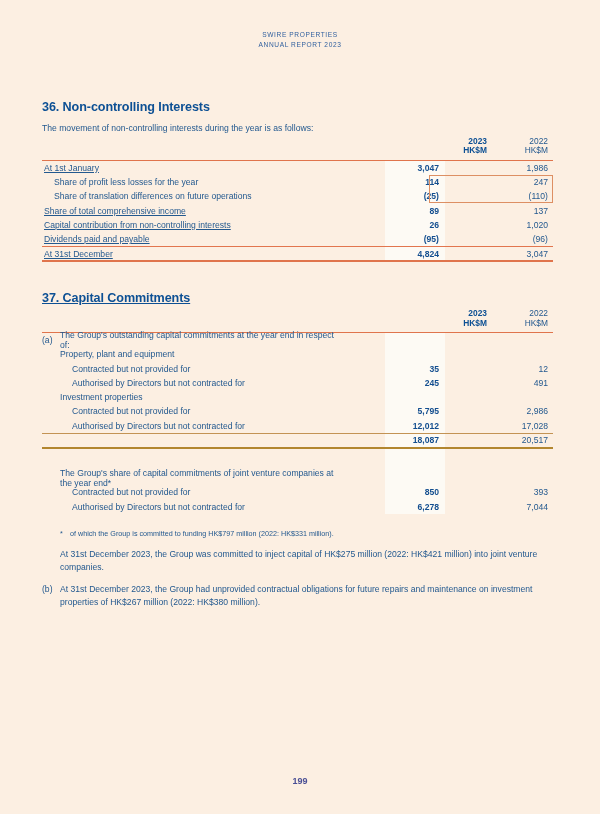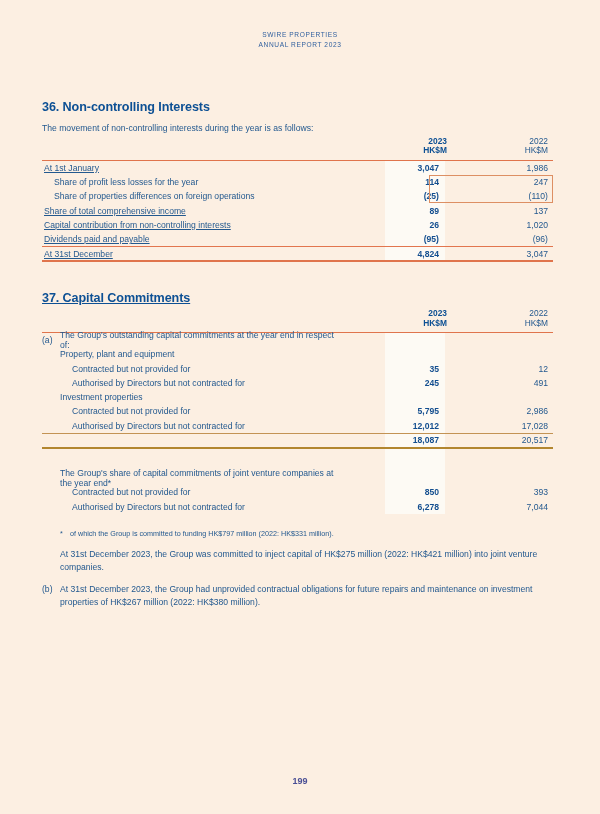--- a/index.html
+++ b/index.html
@@ -13,21 +13,21 @@
   }
   .doc-header { padding-top:30px; text-align:center; font-size:6.6px; letter-spacing:0.6px; line-height:9.6px; color:#2f5f9e; }
   .content { margin-left:42px; width:511px; }
 
   .sec-title { font-size:12.6px; font-weight:bold; color:#0d5094; letter-spacing:-0.1px; }
   .sec36 .sec-title { margin-top:51px; }
   .sec37 .sec-title { margin-top:29px;text-decoration:underline; }
   .intro { margin-top:9px; font-size:8.6px; }
 
   .fintable { margin-top:4px; width:100%; }
-  .thead { display:flex; align-items:flex-end; padding-bottom:4px; border-bottom:1.5px solid #e0744c;gap:40px; }
+  .thead { display:flex; align-items:flex-end; padding-bottom:4px; border-bottom:1.5px solid #e0744c; }
   .thead .lbl { flex:1; }
   .hc { width:60px; text-align:right; font-size:8.4px; line-height:9.2px; }
   .hc.h1 { font-weight:bold; color:#0d5094; padding-right:6px; }
   .hc.h2 { padding-right:5px; }
 
   .trow { display:flex; align-items:center; height:14.3px; font-size:8.6px; position:relative; }
   .trow .lbl { flex:1; }
   .trow .c1, .trow .c2 { width:60px; align-self:stretch; display:flex; align-items:center; justify-content:flex-end;margin-left:48px; }
   .trow .c1 { background:#fdfaf4; font-weight:bold; color:#134e8f; padding-right:6px; }
   .trow .c2 { padding-right:5px;padding-left:45px; }
@@ -86,21 +86,21 @@
             <span class="c1">3,047</span>
             <span class="c2">1,986</span>
           </div>
           <div class="box-rows">
             <div class="trow">
               <span class="lbl ind1">Share of profit less losses for the year</span>
               <span class="c1">114</span>
               <span class="c2">247</span>
             </div>
             <div class="trow">
-              <span class="lbl ind1">Share of properties differences on foreign operations</span>
+              <span class="lbl ind1">Share of translation differences on future operations</span>
               <span class="c1">(25)</span>
               <span class="c2">(110)</span>
             </div>
           </div>
           <div class="trow">
             <span class="lbl ind0">Share of total comprehensive income</span>
             <span class="c1">89</span>
             <span class="c2">137</span>
           </div>
           <div class="trow">

